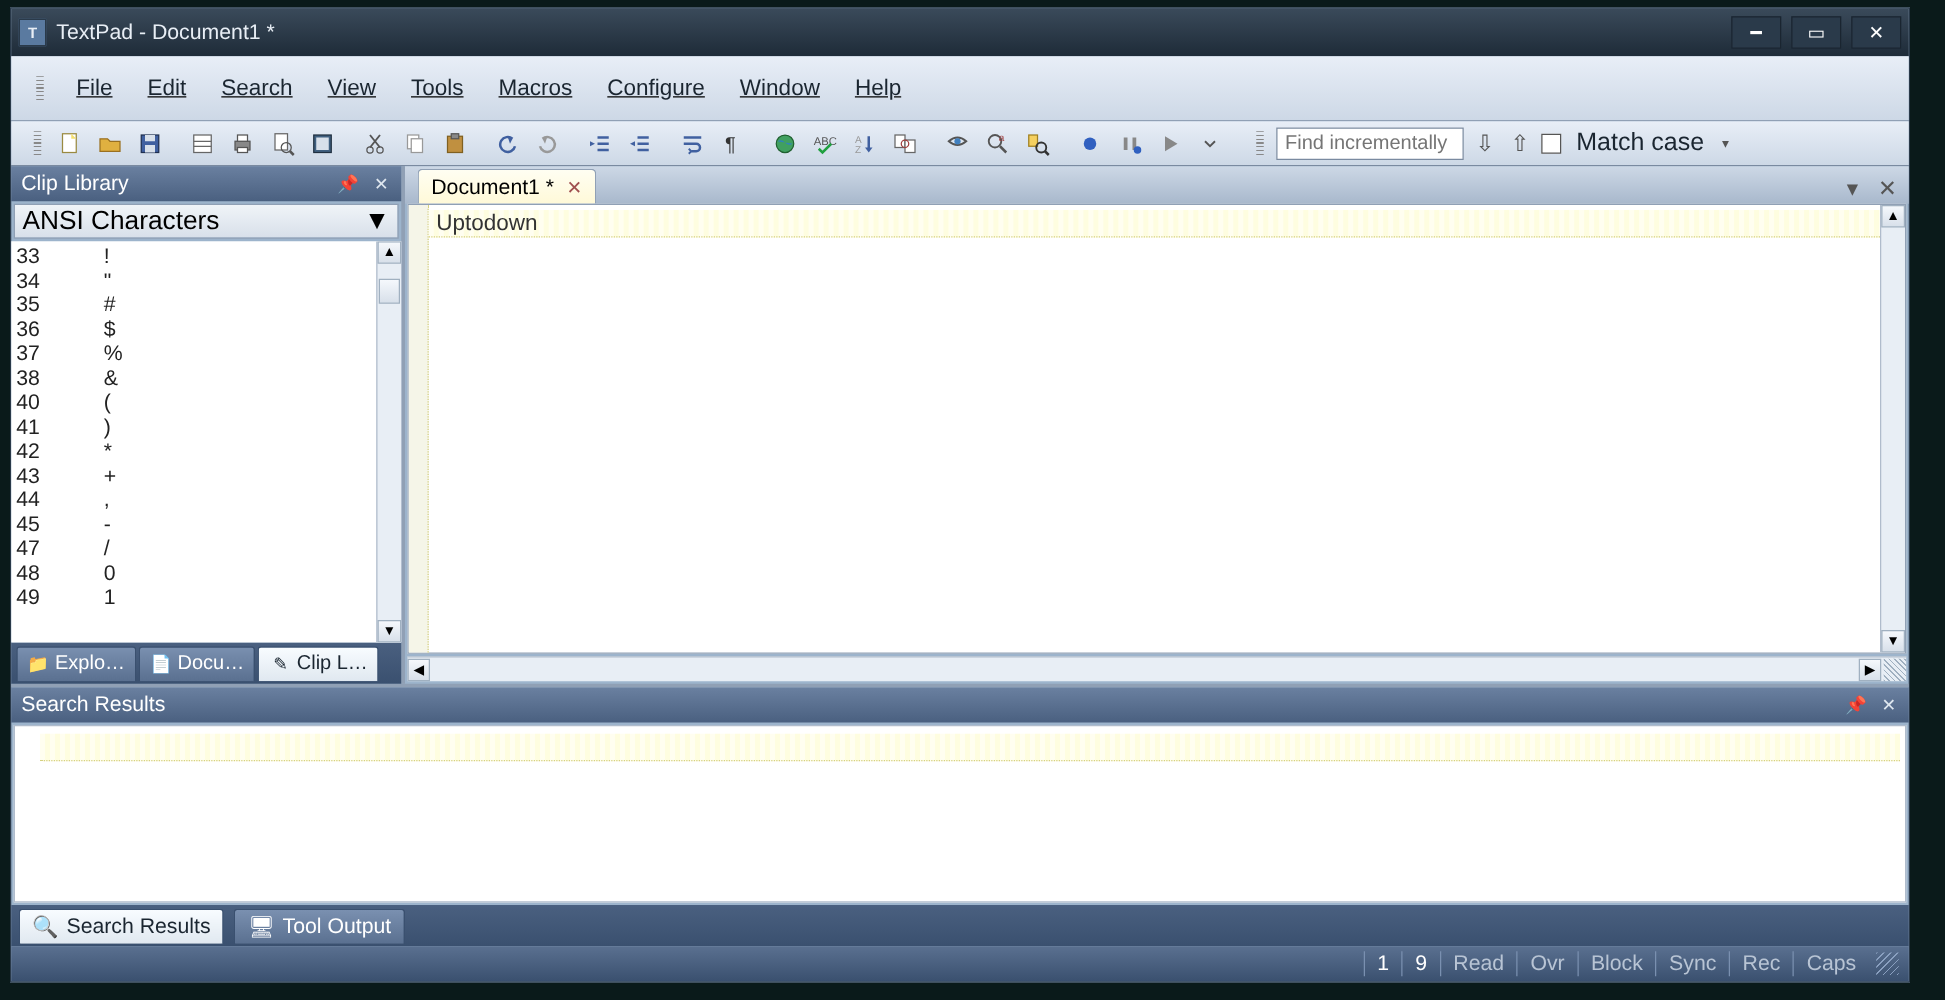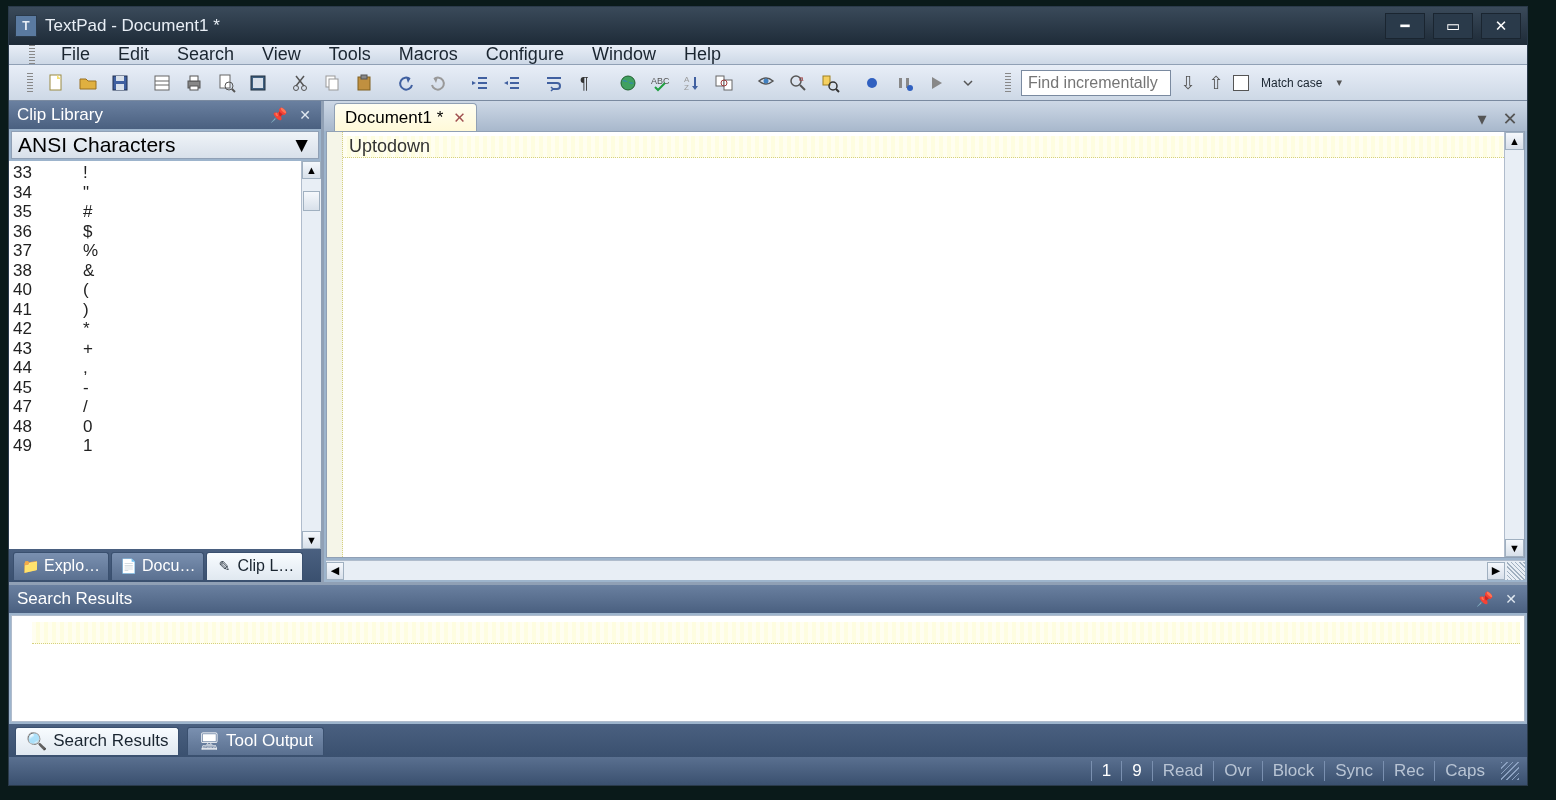--- a/index.html
+++ b/index.html
@@ -3,33 +3,33 @@
 <meta charset="utf-8">
 <style>
 * { margin: 0; padding: 0; box-sizing: border-box; font-family: "Segoe UI", Tahoma, sans-serif; }
 html, body { width: 1556px; height: 800px; overflow: hidden; background: #0a1a1a; }
 .window { position: absolute; left: 8px; top: 6px; width: 1520px; height: 780px; border: 1px solid #2a3a4a; background: #9db4cc; display: flex; flex-direction: column; }
 .titlebar { height: 38px; background: linear-gradient(#3a4a5a, #1e2b38); display: flex; align-items: center; color: #e8eef5; font-size: 17px; }
 .titlebar .appicon { width: 22px; height: 22px; margin: 0 8px 0 6px; background: #5a7aa0; border: 1px solid #2a3a4a; display: flex; align-items: center; justify-content: center; font-size: 12px; font-weight: bold; }
 .titlebar .title { flex: 1; }
 .titlebar .winbtns { display: flex; gap: 8px; margin-right: 6px; }
 .winbtn { width: 40px; height: 26px; background: #2a3a4a; border: 1px solid #1a2530; display: flex; align-items: center; justify-content: center; color: #fff; font-size: 15px; }
-.menubar { height: 20px; background: linear-gradient(#e8eef7, #cdd8e6); display: flex; align-items: center; padding-left: 20px; gap: 4px; border-bottom: 1px solid #90a0b5; }
+.menubar { height: 52px; background: linear-gradient(#e8eef7, #cdd8e6); display: flex; align-items: center; padding-left: 20px; gap: 4px; border-bottom: 1px solid #90a0b5; text-decoration: underline; }
 .menubar .grip { width: 6px; height: 20px; margin-right: 10px; background: repeating-linear-gradient(to bottom, #888 0 1px, transparent 1px 3px); }
 .menuitem { padding: 4px 12px; font-size: 18px; color: #1a2530; }
 .toolbar { height: 36px; background: linear-gradient(#e8eef7, #cdd8e6); display: flex; align-items: center; padding-left: 18px; gap: 2px; border-bottom: 1px solid #7a8aa0; }
 .toolbar .grip { width: 6px; height: 20px; margin-right: 6px; background: repeating-linear-gradient(to bottom, #888 0 1px, transparent 1px 3px); }
 .tbtn { width: 30px; height: 28px; display: flex; align-items: center; justify-content: center; border: 1px solid transparent; }
 .tbsep { width: 8px; }
 .tbtn svg { width: 20px; height: 20px; }
 .findbox { margin-left: 20px; display: flex; align-items: center; gap: 6px; }
 .findbox .grip { width: 6px; height: 20px; margin-right: 4px; background: repeating-linear-gradient(to bottom, #888 0 1px, transparent 1px 3px); }
 .findinput { width: 150px; height: 26px; border: 1px solid #7a8aa0; background: #fff; padding: 2px 6px; font-size: 16px; color: #333; }
 .arrowbtn { width: 22px; height: 24px; display: flex; align-items: center; justify-content: center; color: #555; border: 1px solid transparent; font-size: 18px; }
-.matchlabel { font-size: 12px; color: #1a2530; margin-left: 4px; text-align: center; }
+.matchlabel { font-size: 20px; color: #1a2530; margin-left: 4px; text-align: center; }
 .chk { width: 16px; height: 16px; border: 1px solid #555; background: #fff; margin-right: 2px; }
 .body { flex: 1; display: flex; position: relative; }
 .leftpane { width: 315px; display: flex; flex-direction: column; border-right: 3px solid #90a0b5; }
 .panetitle { height: 28px; background: linear-gradient(#6a80a0, #4a6080); color: #fff; font-size: 17px; display: flex; align-items: center; padding-left: 8px; }
 .panetitle .ctrls { margin-left: auto; display: flex; gap: 6px; padding-right: 6px; }
 .panectrl { width: 20px; height: 18px; display: flex; align-items: center; justify-content: center; color: #e0e8f0; font-size: 14px; }
 .combo { height: 28px; background: linear-gradient(#f0f4f8, #d8e0ea); border: 1px solid #90a0b5; margin: 2px; display: flex; align-items: center; padding: 0 6px; font-size: 21px; }
 .combo .caret { margin-left: auto; }
 .cliplist { flex: 1; background: #fff; position: relative; overflow: hidden; display: flex; }
 .cliprows { flex: 1; font-size: 17px; line-height: 19.5px; padding: 2px 4px; color: #222; }
@@ -54,21 +54,21 @@
 .editor .hl { position: absolute; left: 0; right: 0; top: 4px; height: 22px; background: repeating-linear-gradient(90deg, #fffef0 0 4px, #fefde0 4px 8px); border-bottom: 1px dotted #d5d080; z-index: 0; }
 .editor .content { position: relative; z-index: 1; }
 .editor .vbar { width: 20px; background: #e8eef5; border-left: 1px solid #b0bccc; position: relative; }
 .editor .vbar .up2 { position: absolute; top: 0; left: 0; right: 0; height: 18px; background: linear-gradient(#f5f8fc, #d8e0ea); border: 1px solid #a0b0c0; display:flex;align-items:center;justify-content:center;font-size:11px; }
 .editor .vbar .dn2 { position: absolute; bottom: 0; left: 0; right: 0; height: 18px; background: linear-gradient(#f5f8fc, #d8e0ea); border: 1px solid #a0b0c0; display:flex;align-items:center;justify-content:center;font-size:11px; }
 .editor .foldgrip { position: absolute; top: 0; right: 0; width: 20px; height: 14px; background: linear-gradient(#d8e0ea, #b8c4d4); border: 1px solid #90a0b5; }
 .hbar { height: 20px; background: #e8eef5; border-top: 1px solid #b0bccc; margin: 0 2px 2px 2px; display:flex; align-items:center; }
 .hbar .lbtn, .hbar .rbtn { width: 18px; height: 18px; background: linear-gradient(#f5f8fc, #d8e0ea); border: 1px solid #a0b0c0; display:flex;align-items:center;justify-content:center;font-size:11px; }
 .hbar .rbtn { margin-left: auto; }
 .hbar .grip2 { width: 18px; height: 18px; margin-left: 2px; background: repeating-linear-gradient(45deg, #a0b0c0 0 1px, transparent 1px 3px); }
-.bottom { height: 175px; display: flex; flex-direction: column; border-top: 3px solid #90a0b5; }
+.bottom { height: 210px; display: flex; flex-direction: column; border-top: 3px solid #90a0b5; }
 .srtitle { height: 28px; background: linear-gradient(#6a80a0, #4a6080); color: #fff; font-size: 17px; display: flex; align-items: center; padding-left: 8px; }
 .srtitle .ctrls { margin-left: auto; display: flex; gap: 6px; padding-right: 6px; }
 .srbody { flex: 1; background: #fff; margin: 2px; border: 1px solid #b0bccc; position: relative; }
 .srbody .hl2 { position: absolute; left: 20px; right: 4px; top: 6px; height: 22px; border-bottom: 1px dotted #d5d080; background: repeating-linear-gradient(90deg, #fffef0 0 4px, #fefde0 4px 8px); }
 .bottomtabs { height: 33px; background: linear-gradient(#4a6080, #3a506f); display: flex; align-items: center; padding: 0 6px; gap: 8px; }
 .btab { height: 28px; padding: 0 10px; background: linear-gradient(#f8fcff, #e0e8f0); color: #1a2530; font-size: 17px; display: flex; align-items: center; gap: 6px; border-radius: 3px 3px 0 0; border: 1px solid #3a506f; border-bottom: none; }
 .btab.inactive { background: linear-gradient(#7a90b0, #5a7090); color: #fff; }
 .statusbar { height: 28px; background: linear-gradient(#5a7090, #3a506f); display: flex; align-items: center; color: #b8c4d4; font-size: 17px; padding: 0 8px; }
 .statusbar .cells { margin-left: auto; display: flex; align-items: center; }
 .statusbar .cell { padding: 0 10px; border-left: 1px solid #7a90b0; }

